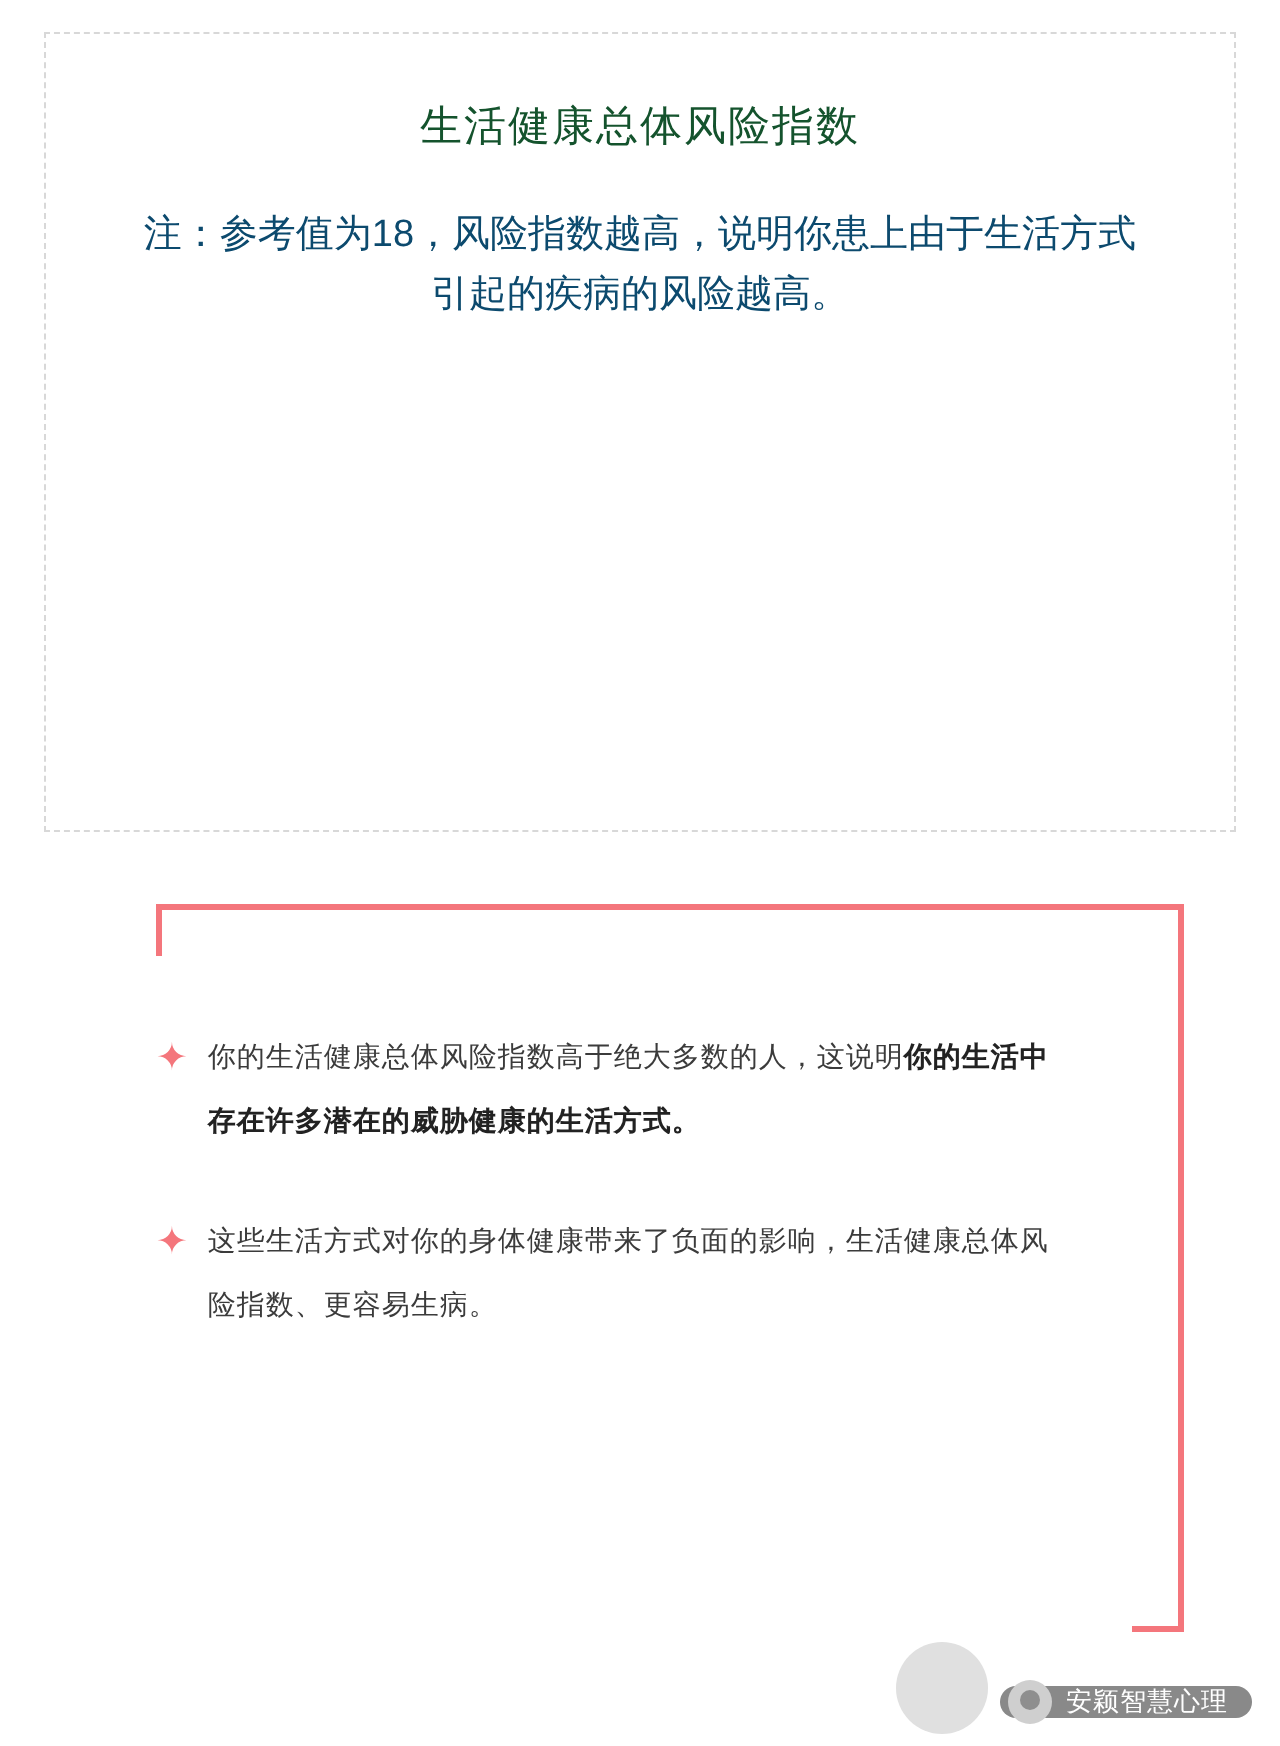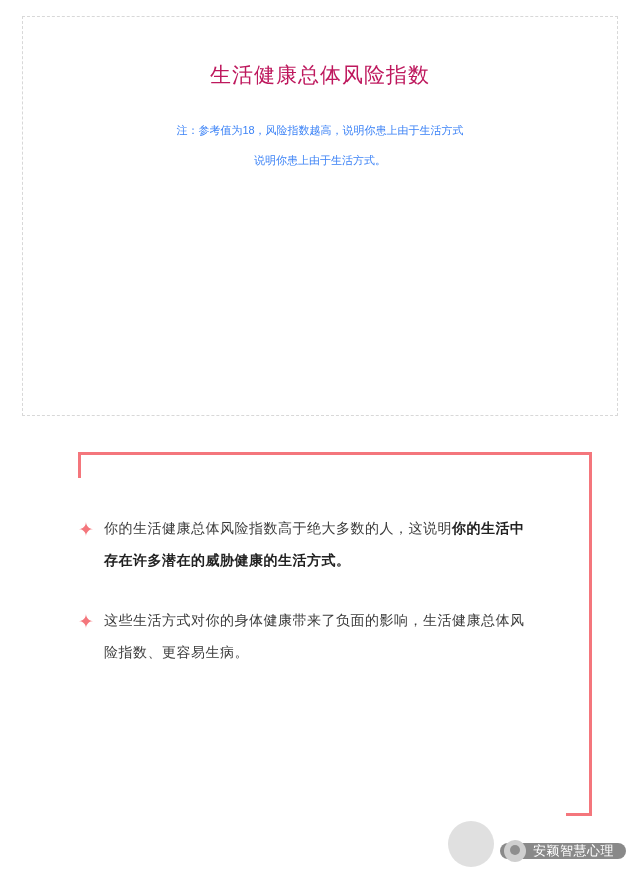--- a/index.html
+++ b/index.html
@@ -22,23 +22,23 @@
     top: 16px;
     width: 596px;
     height: 400px;
     border: 1px dashed #d8d8d8;
     box-sizing: border-box;
     background: #ffffff;
   }
 
   .risk-title {
     text-align: center;
-    margin-top: 44px;
+    margin-top: 32px;
     font-size: 21px;
-    color: #be185d;
+    color: #14532d;
     letter-spacing: 1px;
     font-weight: 400;
   }
 
   .gauge-wrap {
     position: relative;
     width: 210px;
     height: 210px;
     margin: 22px auto 0 auto;
   }
@@ -58,23 +58,23 @@
     font-size: 64px;
     color: #5fb4cd;
     font-family: "DejaVu Sans", sans-serif;
     font-weight: 400;
     letter-spacing: 1px;
   }
 
   .risk-note {
     margin: 26px 44px 0 44px;
     text-align: center;
-    font-size: 11px;
+    font-size: 19px;
     line-height: 30px;
-    color: #3b82f6;
+    color: #0c4a6e;
   }
 
   
   .advice-block {
     position: absolute;
     left: 52px;
     top: 452px;
     width: 540px;
     height: 390px;
   }
@@ -174,21 +174,21 @@
 </head>
 <body>
 
 <div class="risk-card">
 
   <div class="risk-title">生活健康总体风险指数</div>
 
 
   <div class="risk-note">
     <div>注：参考值为18，风险指数越高，说明你患上由于生活方式</div>
-    <div>说明你患上由于生活方式。</div>
+    <div>引起的疾病的风险越高。</div>
   </div>
 </div>
 
 <div class="advice-block">
   <div class="pink-frame"></div>
   <div class="white-card">
 
     <div class="advice-item">
       <span class="spark">✦</span>
       <span class="advice-text"><span>你的生活健康总体风险指数高于绝大多数的人，这说明</span><span class="em">你的生活中存在许多潜在的威胁健康的生活方式。</span></span>

